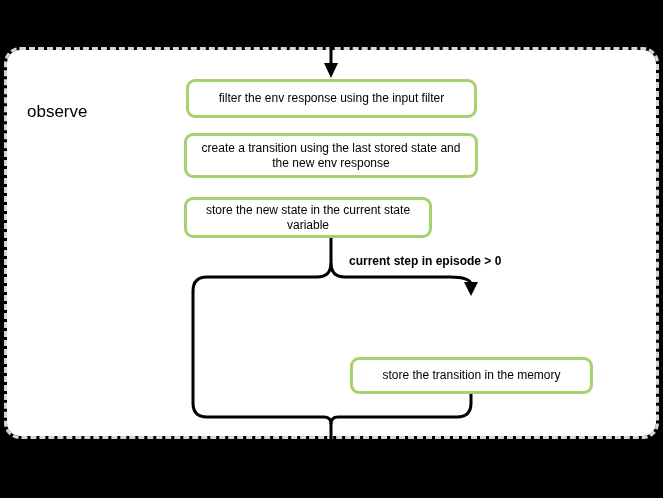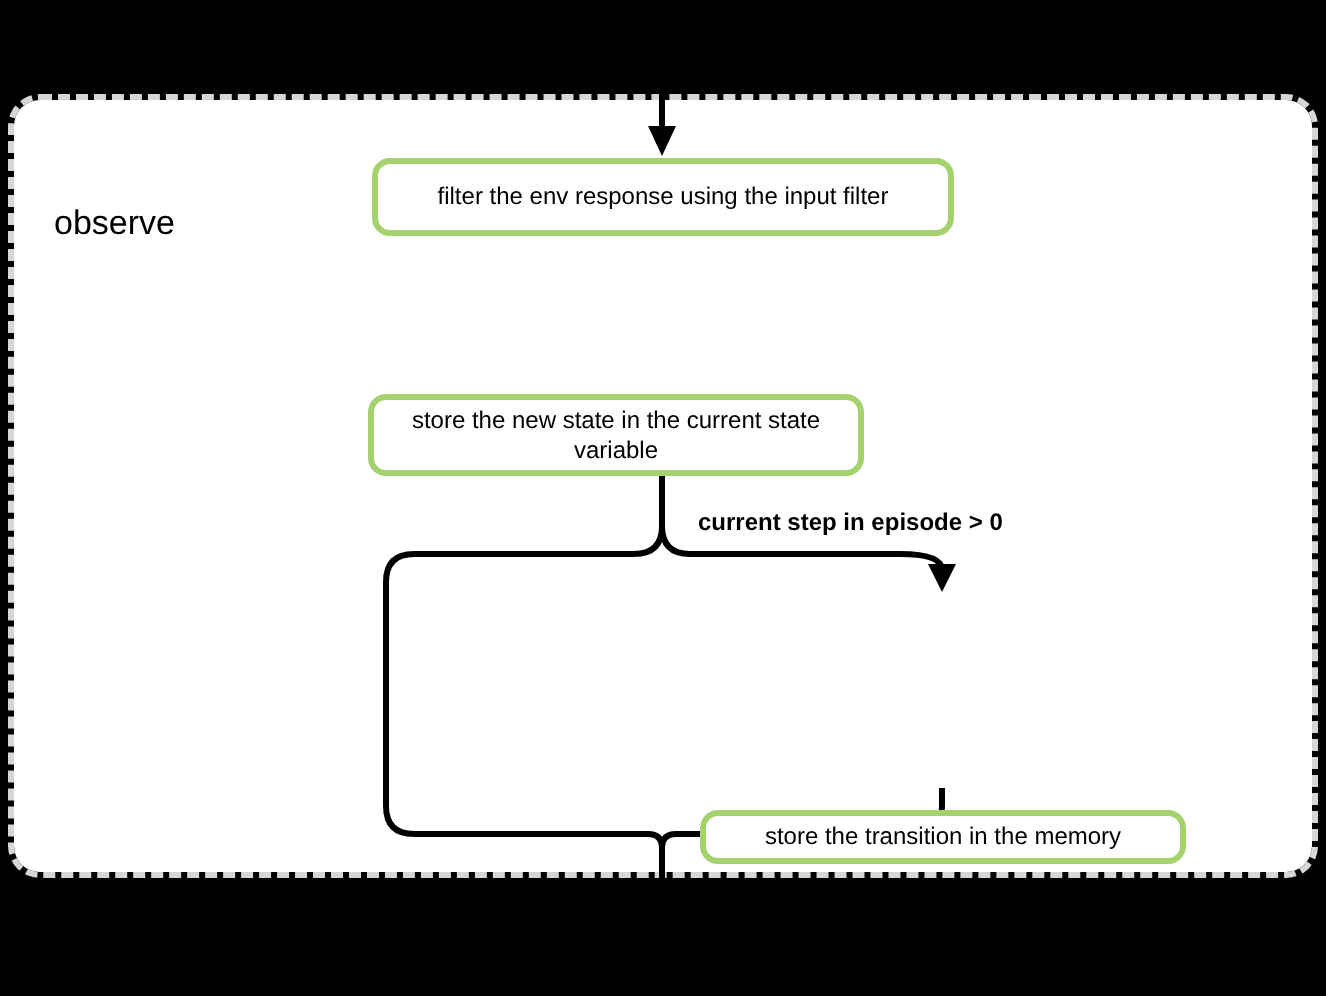--- a/index.html
+++ b/index.html
@@ -62,21 +62,21 @@
     font-size: 12px;
     line-height: 1.25;
     color: var(--text);
     padding: 2px 6px;
     z-index: 3;
   }
   .node-1 { left: 186px; top: 79px;  width: 291px; height: 39px; }
   .node-2 { left: 184px; top: 133px; width: 294px; height: 45px; }
   .node-3 { left: 184px; top: 197px; width: 248px; height: 41px; }
   .node-4 { left: 350px; top: 298px; width: 243px; height: 40px; }
-  .node-5 { left: 350px; top: 357px; width: 243px; height: 27px; margin-top: 48px; }
+  .node-5 { left: 350px; top: 357px; width: 243px; height: 37px; }
 
   .condition-label {
     position: absolute;
     left: 349px; top: 254px;
     font-size: 12px;
     font-weight: bold;
     white-space: nowrap;
     color: var(--text);
     z-index: 3;
   }
@@ -98,20 +98,21 @@
     <path d="M331,238 V263 Q331,277 317,277 H207 Q193,277 193,291 V403 Q193,417 207,417 H324 Q331,417 331,424 V454"></path>
 
     <path d="M331,263 Q331,277 345,277 H450 Q471,277 471,285"></path>
     <polygon points="471,296 464,282 478,282"></polygon>
 
     <path d="M471,394 V403 Q471,417 457,417 H338 Q331,417 331,424"></path>
   </svg>
 
   <div class="node node-1">filter the env response using the input filter</div>
 
+  <div class="node node-2">create a transition using the last stored state and the new env response</div>
 
   <div class="node node-3">store the new state in the current state variable</div>
 
   <div class="condition-label">current step in episode &gt; 0</div>
 
 
   <div class="node node-5">store the transition in the memory</div>
 
 </div>
 

